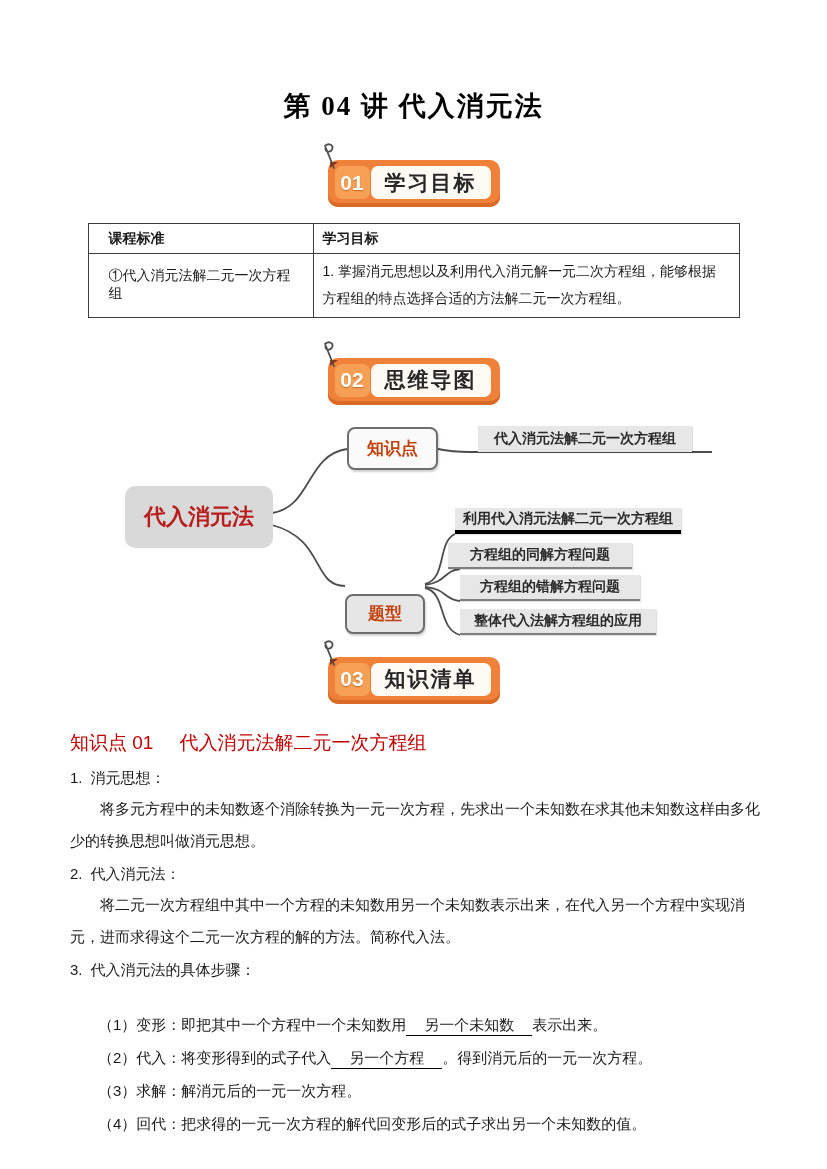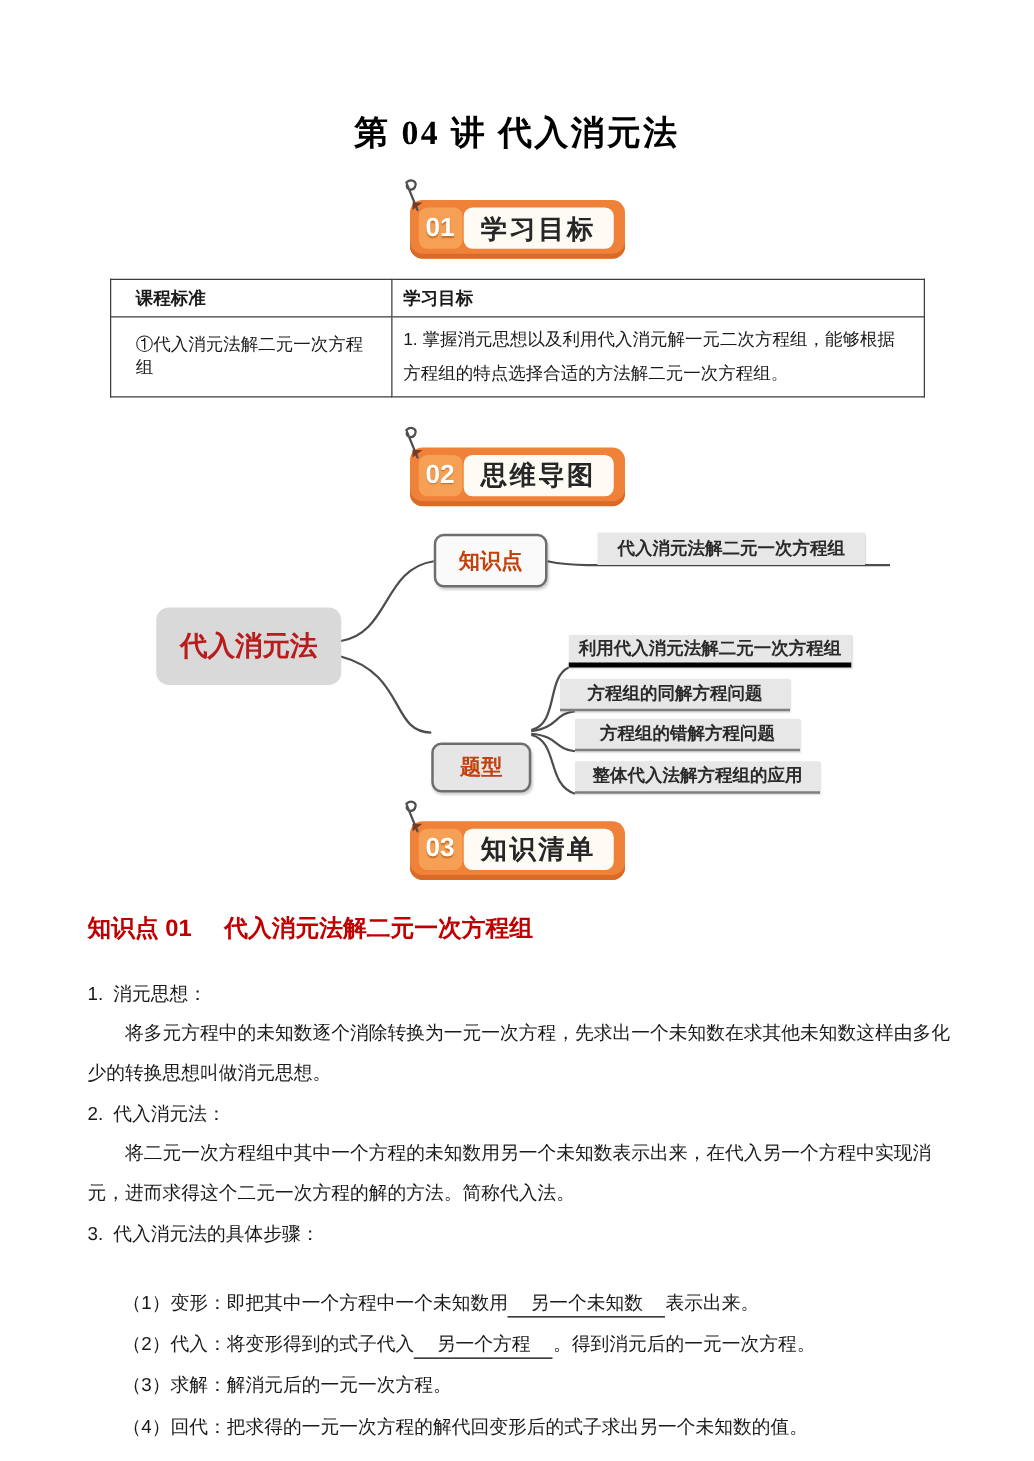--- a/index.html
+++ b/index.html
@@ -69,21 +69,21 @@
     background:#E7E7E7; color:#2a2a2a; font-size:14px; font-weight:bold;
     box-shadow:1px 1px 1px rgba(0,0,0,.12);
   }
   .leaf-k1 { left:478px; top:13px;  width:214px; }
   .leaf-t1 { left:455px; top:95px;  width:226px; border-bottom:4px solid #000000; }
   .leaf-t2 { left:448px; top:130px; width:184px; border-bottom:2px solid #7f7f7f; }
   .leaf-t3 { left:460px; top:162px; width:180px; border-bottom:2px solid #7f7f7f; }
   .leaf-t4 { left:460px; top:196px; width:196px; border-bottom:2px solid #7f7f7f; }
   
   .kn { padding:26px 64px 0 70px; }
-  .kn-heading { font-size:19px; font-weight:bold; color:#C00000; margin-bottom:24px; }
+  .kn-heading { font-size:19px; font-weight:normal; color:#C00000; margin-bottom:6px; }
   .kn-heading .sp { margin-left:26px; }
   .kn-item-head { font-size:15px; line-height:2.1; }
   .kn-item-head .num { margin-right:8px; }
   .kn-para { font-size:15px; line-height:2.15; text-indent:2em; }
   .steps { padding-left:28px;margin-top:23px; }
   .step { font-size:15px; line-height:2.2; }
   .blank {
     display:inline-block; min-width:84px; text-align:center;
     border-bottom:1px solid #000; padding:0 18px; line-height:1.3;
   }

